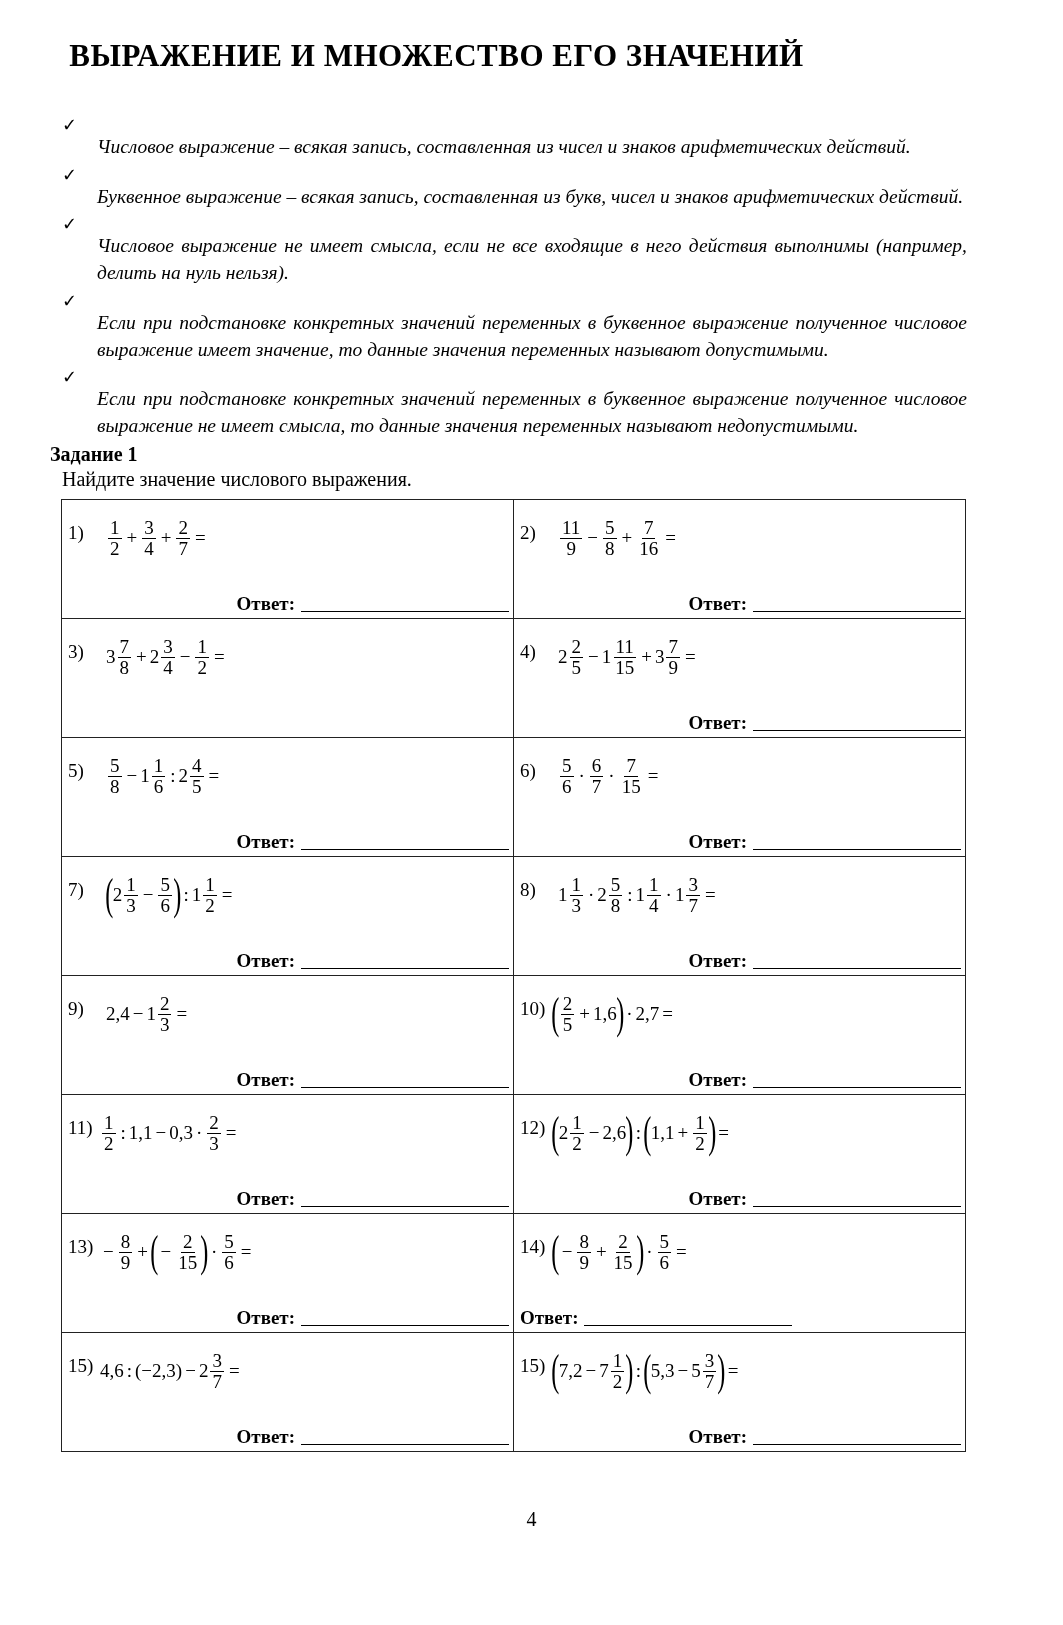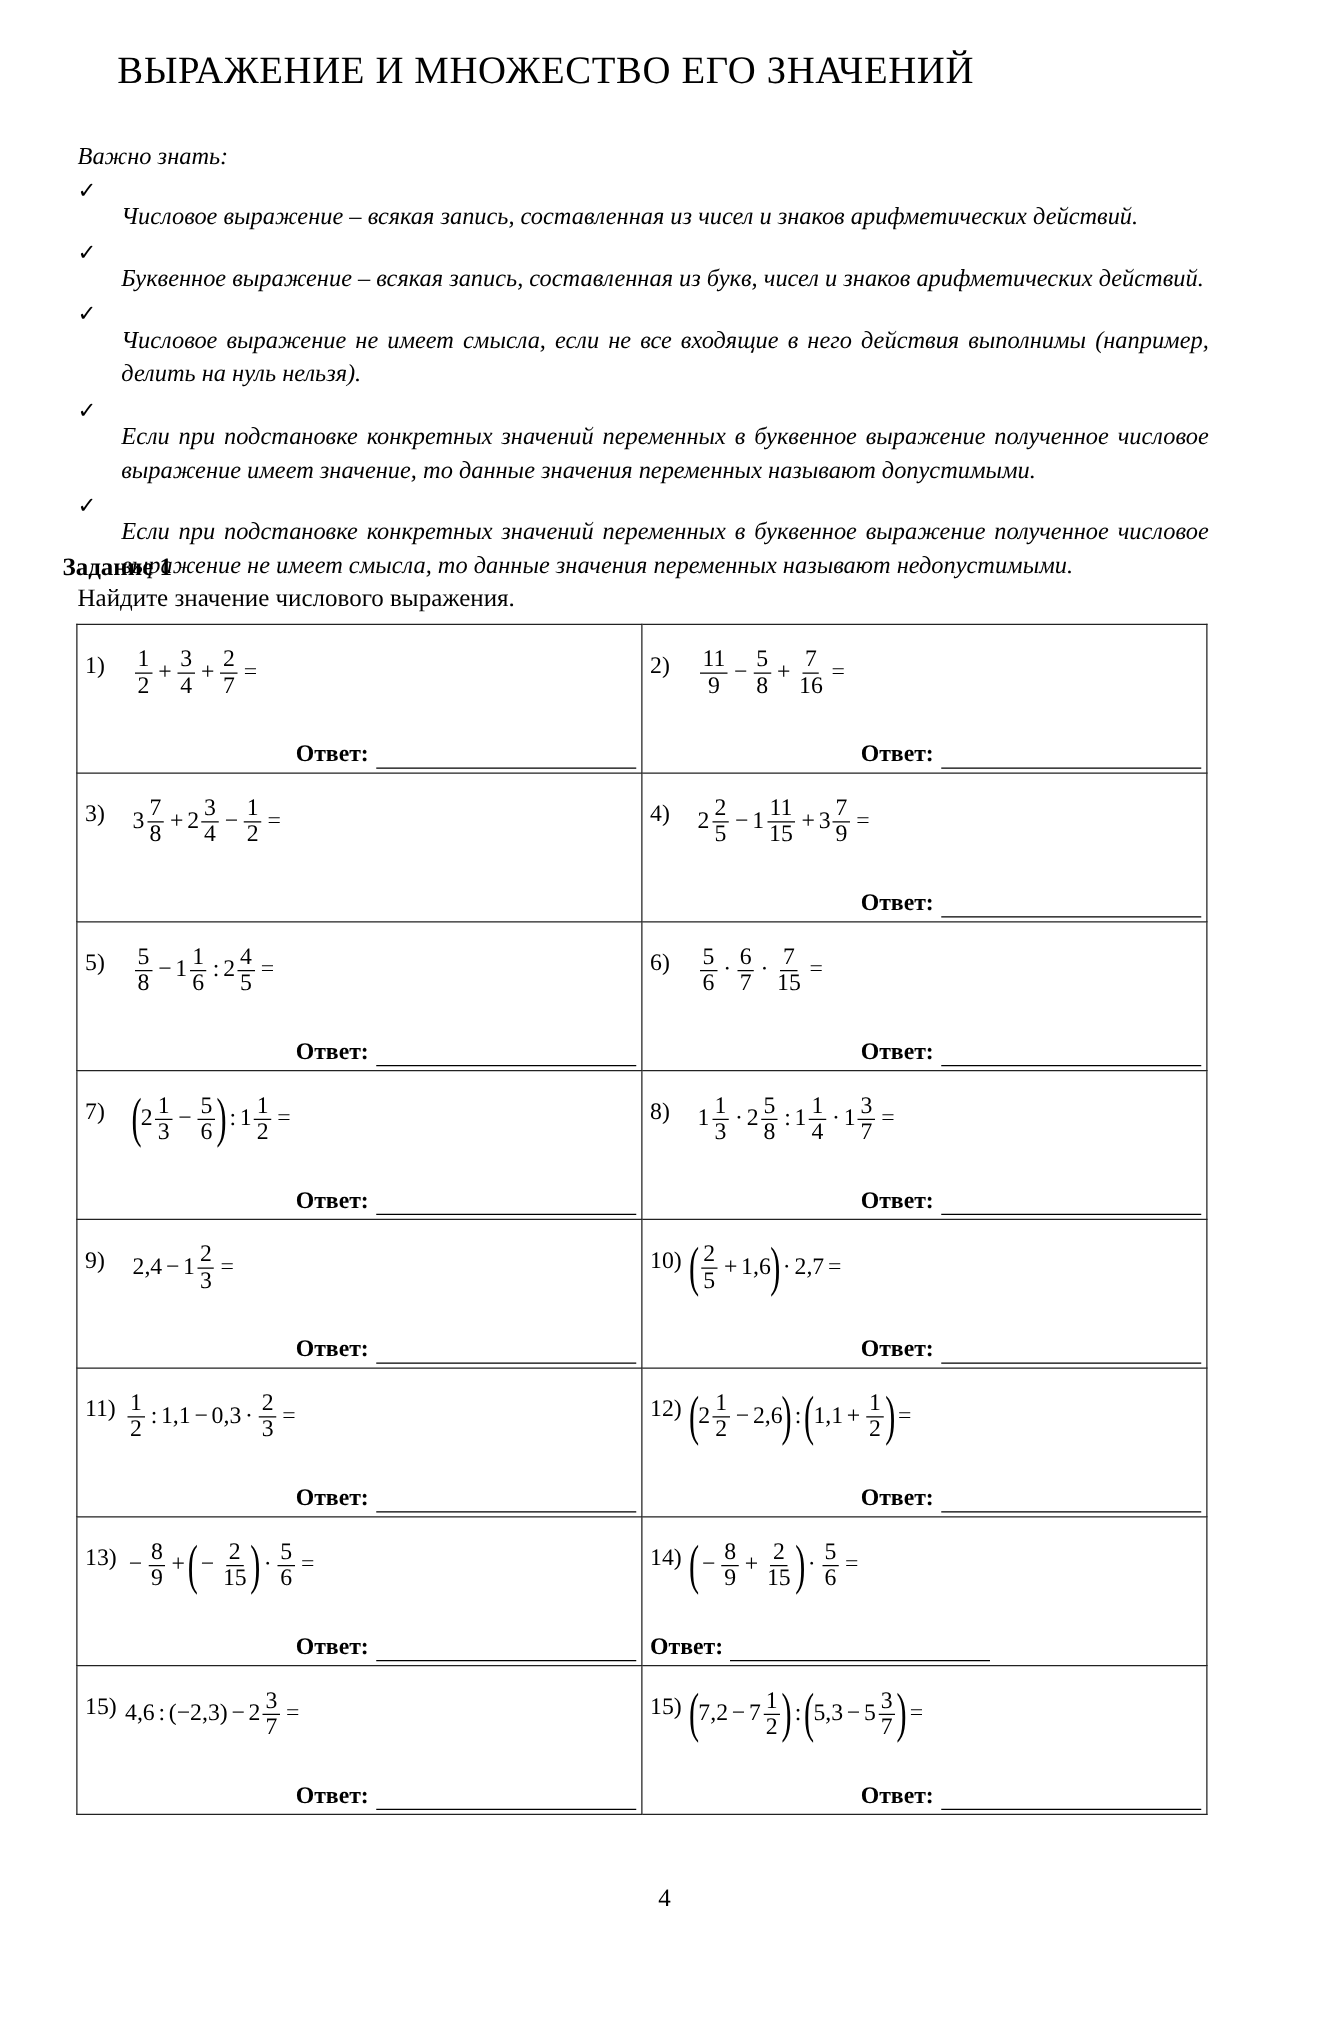--- a/index.html
+++ b/index.html
@@ -1,47 +1,46 @@
 <!DOCTYPE html>
 <html><head>
 <meta charset="utf-8">
 <style>
   html,body{margin:0;padding:0;background:#fff;}
   body{width:1063px;height:1625px;position:relative;font-family:"Liberation Serif","DejaVu Serif",serif;color:#000;overflow:hidden;}
-  .title{position:absolute;left:0;width:873px;top:38px;text-align:center;font-weight:normal;font-size:31px;letter-spacing:0.5px;}
+  .title{position:absolute;left:0;width:873px;top:38px;text-align:center;font-weight:bold;font-size:31px;letter-spacing:0.5px;}
   .intro{position:absolute;left:62px;width:905px;top:112px;font-style:italic;font-size:19.5px;line-height:27px;}
   .intro .head{margin-bottom:0;}
   .check-item{display:flex;margin-bottom:1.5px;}
   .check-mark{width:35px;flex:none;font-style:normal;font-size:18px;}
   .check-text{flex:1;text-align:justify;margin-top:21px;}
   .task-title{position:absolute;left:50px;top:443px;font-weight:bold;font-size:20px;}
   .task-desc{position:absolute;left:62px;top:468px;font-size:20px;}
   table.grid{position:absolute;left:61px;top:499px;width:905px;border-collapse:collapse;}
   table.grid td{border:1.5px solid #222;width:50%;height:119px;vertical-align:top;padding:0;position:relative;box-sizing:border-box;}
   .pnum{position:absolute;left:6px;top:22px;font-size:19px;}
   .expr{position:absolute;left:44px;top:6px;display:flex;align-items:center;font-size:19px;height:64px;white-space:nowrap;}
   .expr.wide{left:38px;}
   .frac{display:inline-flex;flex-direction:column;align-items:center;margin:0 2px;line-height:1.05;}
   .frac .n{border-bottom:1.3px solid #000;padding:0 2px;}
   .frac .d{padding:0 2px;}
   .op{margin:0 3px;}
   .paren{font-size:44px;font-weight:100;transform:scaleX(0.55);display:inline-block;line-height:1;margin:0 -4px;}
-  .answer{position:absolute;bottom:3px;right:4px;display:flex;align-items:flex-end;font-size:19px;}
+  .answer{position:absolute;bottom:3px;right:4px;display:flex;font-size:19px;}
   .answer.left{left:6px;right:auto;}
   .answer .label{font-weight:bold;margin-right:6px;}
   .answer .line{display:inline-block;width:208px;border-bottom:1.3px solid #000;height:18px;}
   .page-num{position:absolute;left:0;width:1063px;top:1508px;text-align:center;font-size:20px;}
 </style>
 </head>
 <body>
 
 <div class="title">ВЫРАЖЕНИЕ И МНОЖЕСТВО ЕГО ЗНАЧЕНИЙ</div>
 
 <div class="intro">
-  <div class="head">Важно знать:</div>
   <div id="check-list">
       <div class="check-item">
         <span class="check-mark">✓</span>
         <span class="check-text">Числовое выражение – всякая запись, составленная из чисел и знаков арифметических действий.</span>
       </div>
       <div class="check-item">
         <span class="check-mark">✓</span>
         <span class="check-text">Буквенное выражение – всякая запись, составленная из букв, чисел и знаков арифметических действий.</span>
       </div>
       <div class="check-item">

